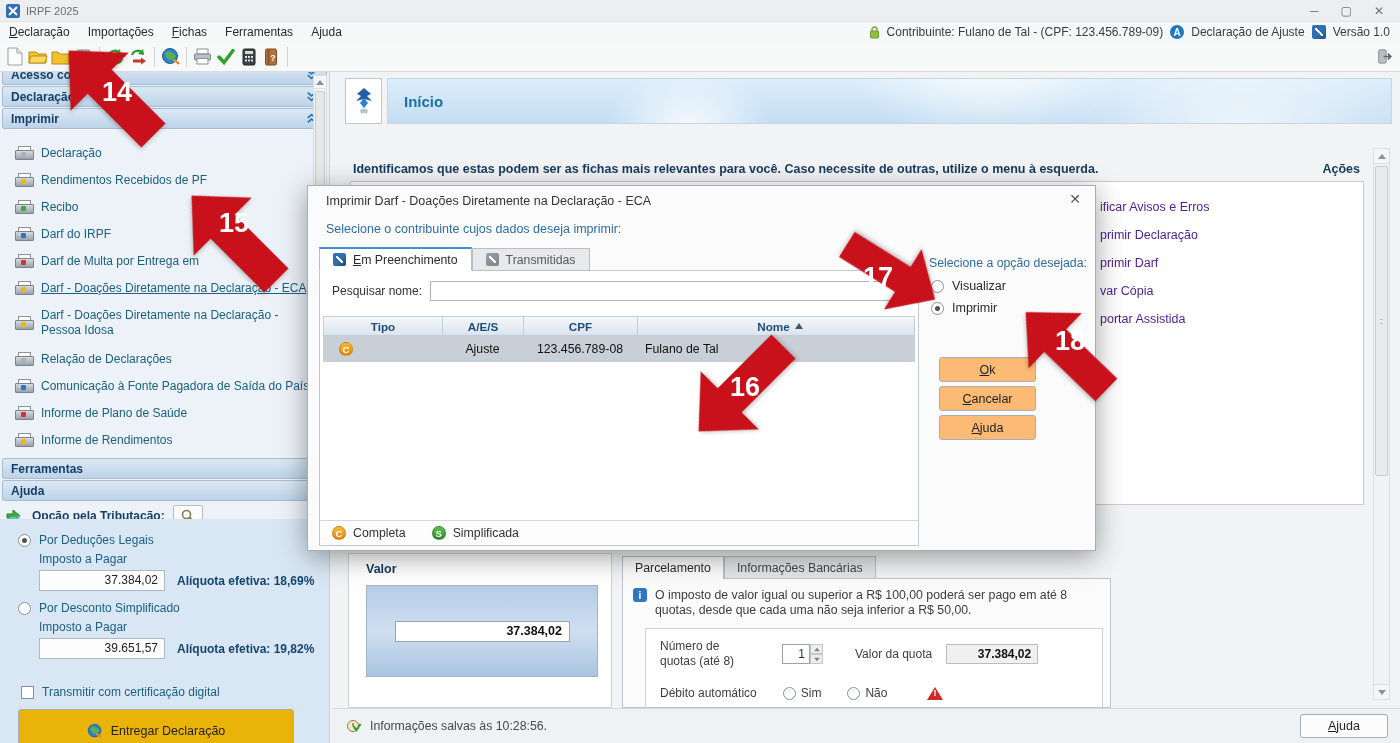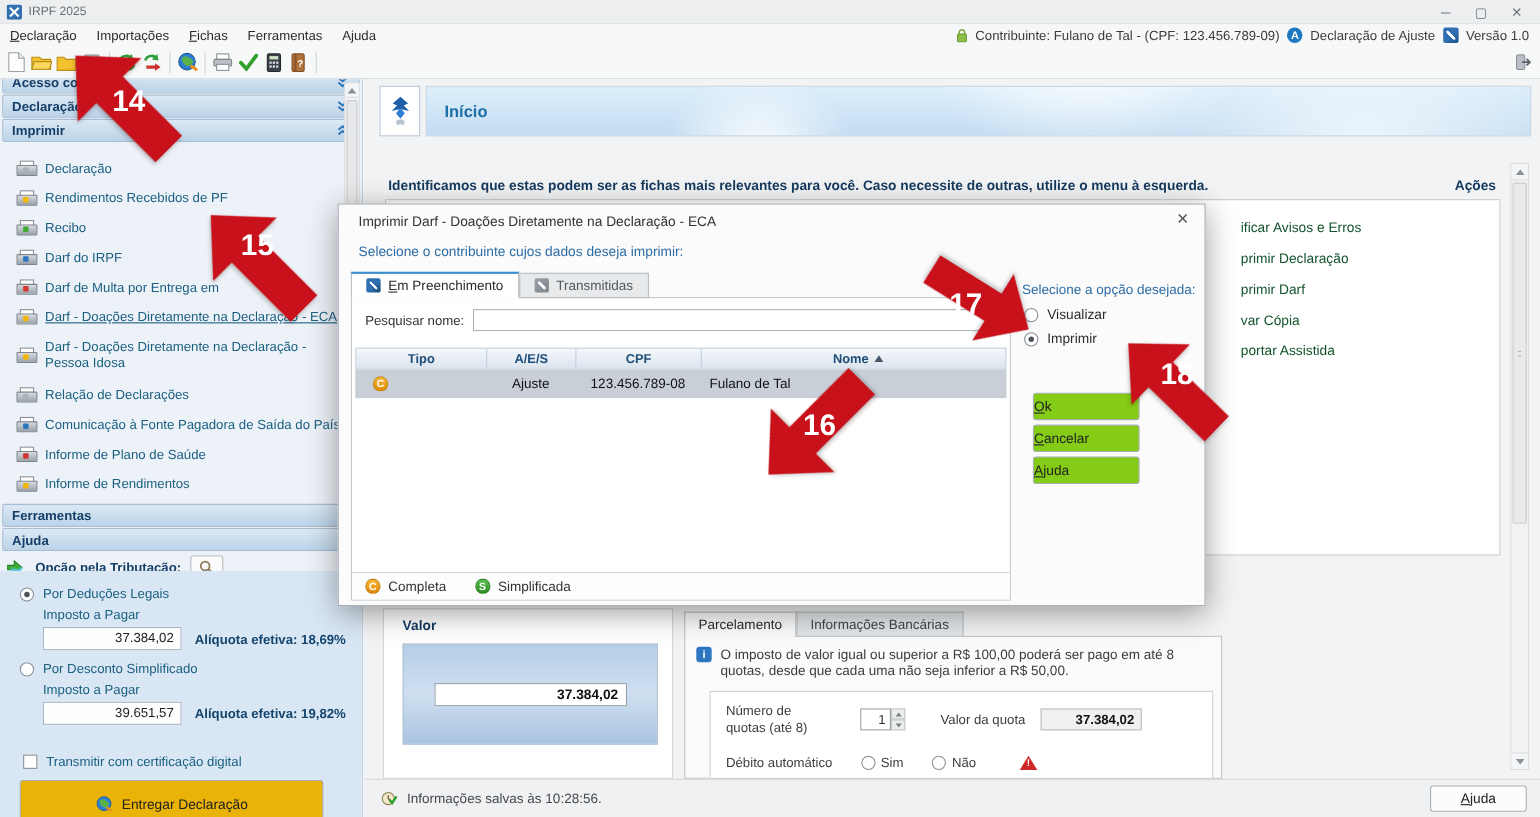--- a/index.html
+++ b/index.html
@@ -75,21 +75,21 @@
       radial-gradient(120px 90px at 30% 120%, rgba(255,255,255,.9), rgba(255,255,255,0) 70%),
       radial-gradient(200px 120px at 60% -40%, rgba(255,255,255,.8), rgba(255,255,255,0) 70%),
       radial-gradient(260px 140px at 85% 130%, rgba(255,255,255,.75), rgba(255,255,255,0) 70%),
       linear-gradient(180deg,#ddeefb,#c3ddf2); display:flex; align-items:center; padding-left:16px; }
   .banner .pg-title { font-size:15px; font-weight:bold; color:#1d6fa5; }
   .intro-row { position:absolute; left:22px; top:90px; right:40px; display:flex; }
   .intro-text { font-weight:bold; color:#14395e; font-size:12.5px; }
   .acoes-lbl { margin-left:auto; font-weight:bold; color:#14395e; font-size:12.5px; }
   .relev-panel { position:absolute; left:19px; top:109px; width:1014px; height:324px; background:#fff; border:1px solid #c9ccce; }
   .acoes-links { position:absolute; left:769px; top:128px; width:250px; display:flex; flex-direction:column; gap:14px; }
-  .acoes-links a { color:#14532d; text-decoration:none; font-size:12.5px; white-space:nowrap;margin-left:28px; }
+  .acoes-links a { color:#4c1d95; text-decoration:none; font-size:12.5px; white-space:nowrap; }
 
   .vscroll { position:absolute; right:10px; top:76px; width:17px; height:552px; background:#f1f2f3; border:1px solid #dcdddf; }
   .vscroll .btn { position:absolute; left:0; right:0; height:15px; display:flex; align-items:center; justify-content:center; background:#f4f5f6; }
   .vscroll .btn.top { top:0; border-bottom:1px solid #dcdee0; }
   .vscroll .btn.bottom { bottom:0; border-top:1px solid #dcdee0; }
   .vscroll .thumb { position:absolute; left:1px; right:1px; top:17px; height:310px; background:#e9eaeb; border:1px solid #c9cbcd; border-radius:2px; }
   .vscroll .grip { position:absolute; left:4px; right:4px; top:152px; height:5px; border-top:1px solid #b7b9bb; border-bottom:1px solid #b7b9bb; }
 
   .valor-group { position:absolute; left:17px; top:481px; width:264px; height:155px; background:#fff; border:1px solid #d2d2d2; padding:8px 0 0 17px; }
   .valor-lbl { font-weight:bold; color:#14395e; font-size:12.5px; }
@@ -146,21 +146,21 @@
   .w-tipo{width:119px} .w-aes{width:81px} .w-cpf{width:114px} .w-nome{flex:1; justify-content:flex-start; padding-left:8px;}
   .td.w-tipo{justify-content:flex-start; padding-left:16px;}
   .sort-asc { width:0; height:0; border-left:4px solid transparent; border-right:4px solid transparent; border-bottom:6px solid #45566b; }
   .badge { width:14px; height:14px; border-radius:50%; color:#fff; font-size:9.5px; font-weight:bold; display:flex; align-items:center; justify-content:center; border:1px solid rgba(0,0,0,.15); }
   .badge-c { background:linear-gradient(#f6b93d,#e08b07); }
   .badge-s { background:linear-gradient(#5abf4e,#2f8f27); }
   .legend-row { position:absolute; left:0; right:0; bottom:0; height:25px; border-top:1px solid #d5d8db; display:flex; align-items:center; gap:26px; padding-left:12px; background:#fdfdfd; }
   .legend-item { display:flex; align-items:center; gap:7px; color:#333; font-size:12.3px; }
   .dlg-opt-lbl { position:absolute; left:621px; top:70px; color:#2e6da4; font-size:12.3px; }
   .dlg-radio { position:absolute; left:623px; display:flex; align-items:center; gap:8px; color:#2b2b2b; font-size:12.5px; }
-  .dlg-btn { position:absolute; left:631px; width:97px; height:25px; background:#84cc16; border:1px solid #a9aeb3; border-radius:3px; display:flex; align-items:center; font-size:12.5px; color:#222; }
+  .dlg-btn { position:absolute; left:631px; width:97px; height:25px; background:#fdba74; border:1px solid #a9aeb3; border-radius:3px; display:flex; align-items:center; justify-content:center; font-size:12.5px; color:#222; }
 
   
   .ann { position:absolute; z-index:100; filter:drop-shadow(1px 2px 2px rgba(0,0,0,.25)); }
   .ann svg { display:block; }
   .ann-num { position:absolute; z-index:101; transform:translate(-50%,-50%); color:#fff; font-weight:bold; font-size:27px; font-family:"Liberation Sans", sans-serif; }
 </style>
 </head>
 <body>
 
 <div class="app">

